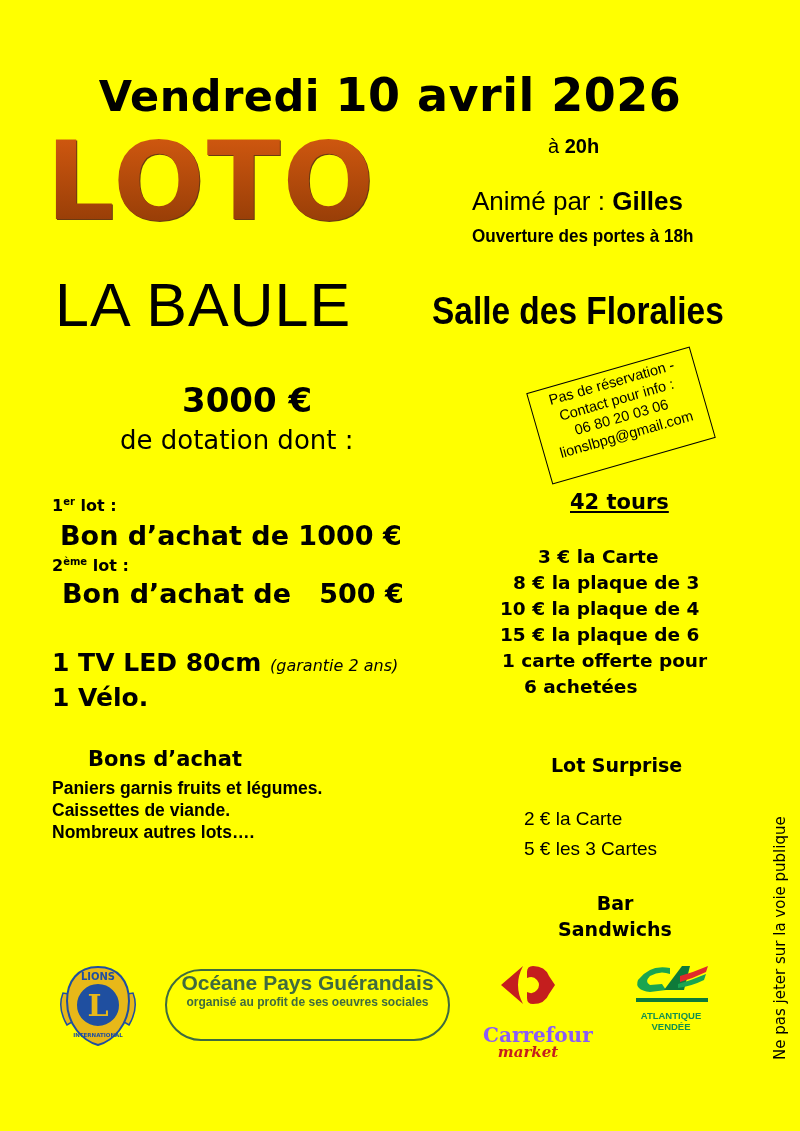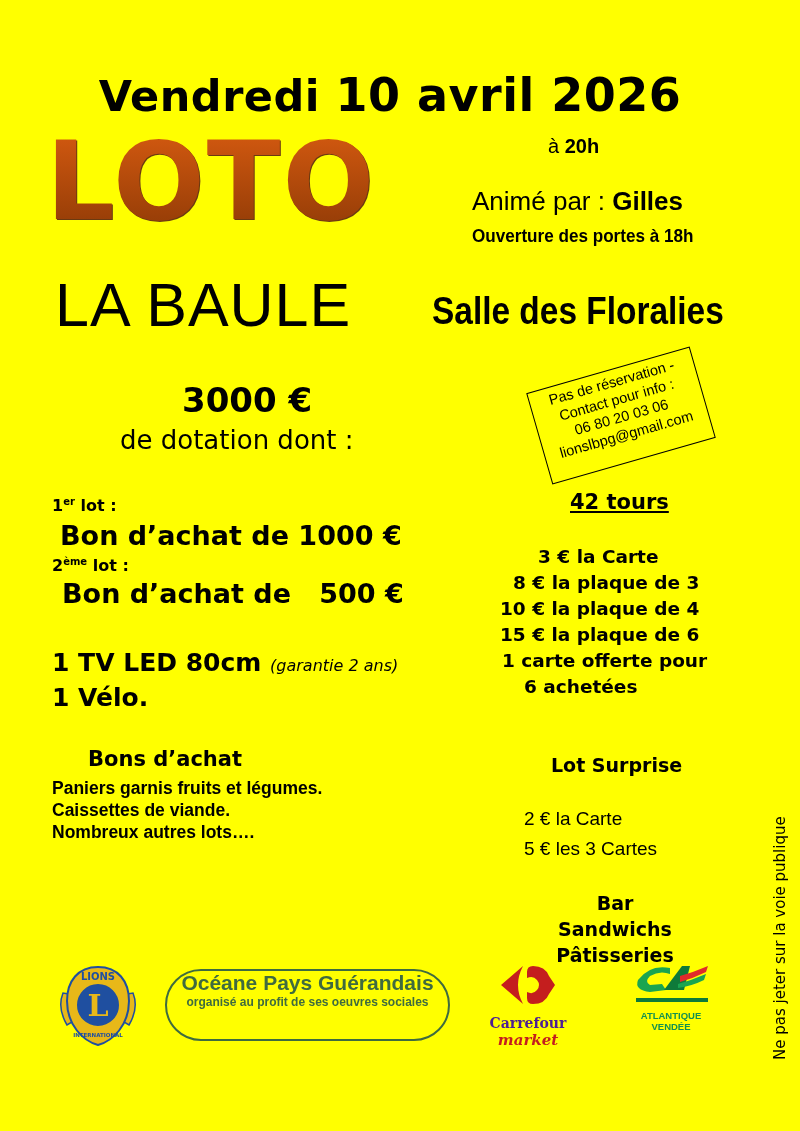--- a/index.html
+++ b/index.html
@@ -117,22 +117,22 @@
       left: 165px; top: 969px; width: 285px; height: 72px;
       border: 2px solid #3f6b3f; border-radius: 38px;
       text-align: center; color: #3f6b3f; font-family: "Liberation Sans", sans-serif;
       box-sizing: border-box;
     }
     .club-box .l1 { font-weight: bold; font-size: 15px; margin-top: 5px; }
     .club-box .l2 { font-weight: bold; font-size: 21px; line-height: 24px; text-align: center; }
     .club-box .l3 { font-weight: bold; font-size: 12px; }
     .carrefour { left: 483px; top: 962px; width: 90px; text-align: center; }
     .carrefour .name {
-      font-family: "DejaVu Serif", serif; font-weight: bold; color: #4c1d95; font-size: 14px;
-      line-height: 18px; margin-top: 2px;
+      font-family: "DejaVu Serif", serif; font-weight: bold; color: #8b5cf6; font-size: 20px;
+      line-height: 18px; margin-top: 14px;
     }
     .carrefour .sub {
       font-family: "DejaVu Serif", serif; font-style: italic; font-weight: bold; color: #c41e1e; font-size: 15px;
       line-height: 16px;
     }
     .ca { left: 630px; top: 960px; width: 82px; text-align: center; }
     .ca .t1, .ca .t2 {
       font-family: "Liberation Sans", sans-serif; font-weight: bold; font-size: 9.5px; color: #149150;
       line-height: 11px;
     }
@@ -207,21 +207,20 @@
 
 <div class="abs surprise-title">Lot Surprise</div>
 <div class="abs surprise-list">
   <div>2 € la Carte</div>
   <div>5 € les 3 Cartes</div>
 </div>
 
 <div class="abs bar">
   <div>Bar</div>
   <div>Sandwichs</div>
-  <div>Pâtisseries</div>
 </div>
 
 <div class="abs vertical">Ne pas jeter sur la voie publique</div>
 
 <div class="abs lions-logo">
   <svg width="90" height="86" viewBox="0 0 90 86">
     <path d="M10 30 Q4 45 14 62 L24 56 Q18 44 22 32 Z" fill="#e8b818" stroke="#1f4fa0" stroke-width="1.5"></path>
     <path d="M80 30 Q86 45 76 62 L66 56 Q72 44 68 32 Z" fill="#e8b818" stroke="#1f4fa0" stroke-width="1.5"></path>
     <path d="M45 4 C25 4 14 18 14 38 C14 62 30 78 45 82 C60 78 76 62 76 38 C76 18 65 4 45 4 Z" fill="#e8b818" stroke="#1f4fa0" stroke-width="2"></path>
     <circle cx="45" cy="42" r="22" fill="#1f4fa0" stroke="#e8b818" stroke-width="2"></circle>

